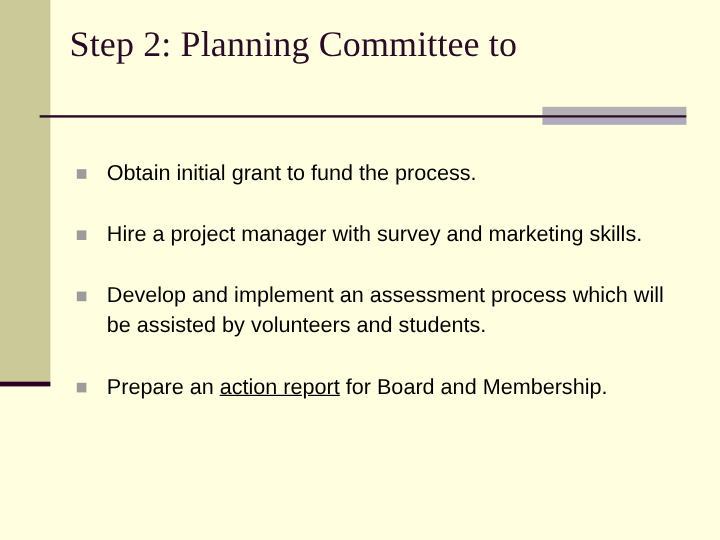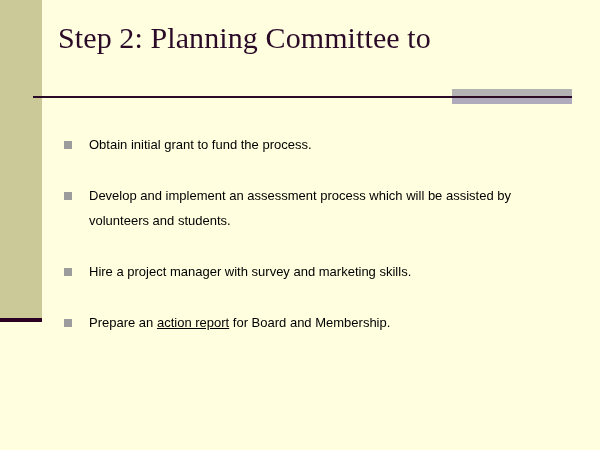--- a/index.html
+++ b/index.html
@@ -87,21 +87,21 @@
   .bullets {
     position: absolute;
     left: 62px;
     top: 132px;
     width: 500px;
   }
   .bullet-item {
     position: relative;
     padding-left: 27px;
     margin-bottom: 26px;
-    font-size: 13px;
+    font-size: 18px;
     line-height: 25px;
     color: #000000;
   }
   .bullet-item:last-child {
     margin-bottom: 0;
   }
   .bullet-marker {
     position: absolute;
     left: 2px;
     top: 9px;
@@ -134,26 +134,26 @@
 
   <div class="bullets">
 
     <div class="bullet-item">
       <span class="bullet-marker"></span>
       <span class="bullet-text"><span>Obtain initial grant to fund the process.</span></span>
     </div>
 
     <div class="bullet-item">
       <span class="bullet-marker"></span>
-      <span class="bullet-text"><span>Develop and implement an assessment process which will be assisted by volunteers and students.</span></span>
+      <span class="bullet-text"><span>Hire a project manager with survey and marketing skills.</span></span>
     </div>
 
     <div class="bullet-item">
       <span class="bullet-marker"></span>
-      <span class="bullet-text"><span>Hire a project manager with survey and marketing skills.</span></span>
+      <span class="bullet-text"><span>Develop and implement an assessment process which will be assisted by volunteers and students.</span></span>
     </div>
 
     <div class="bullet-item">
       <span class="bullet-marker"></span>
       <span class="bullet-text"><span>Prepare an </span><u>action report</u><span> for Board and Membership.</span></span>
     </div>
 
   </div>
 
 </div>

